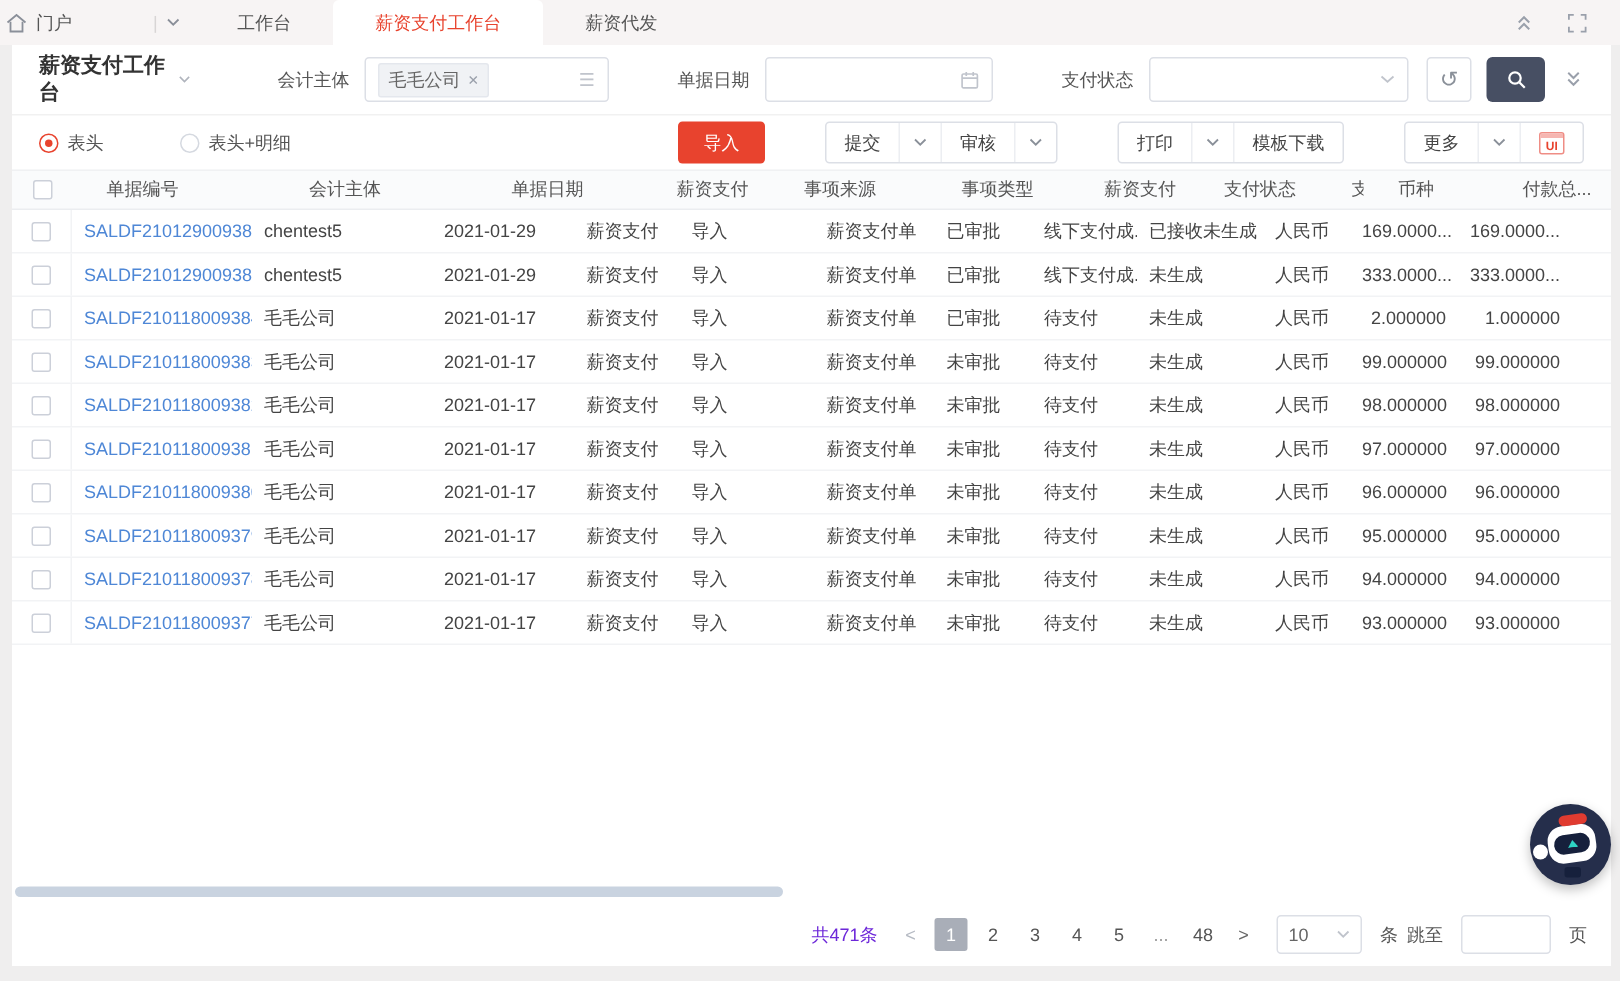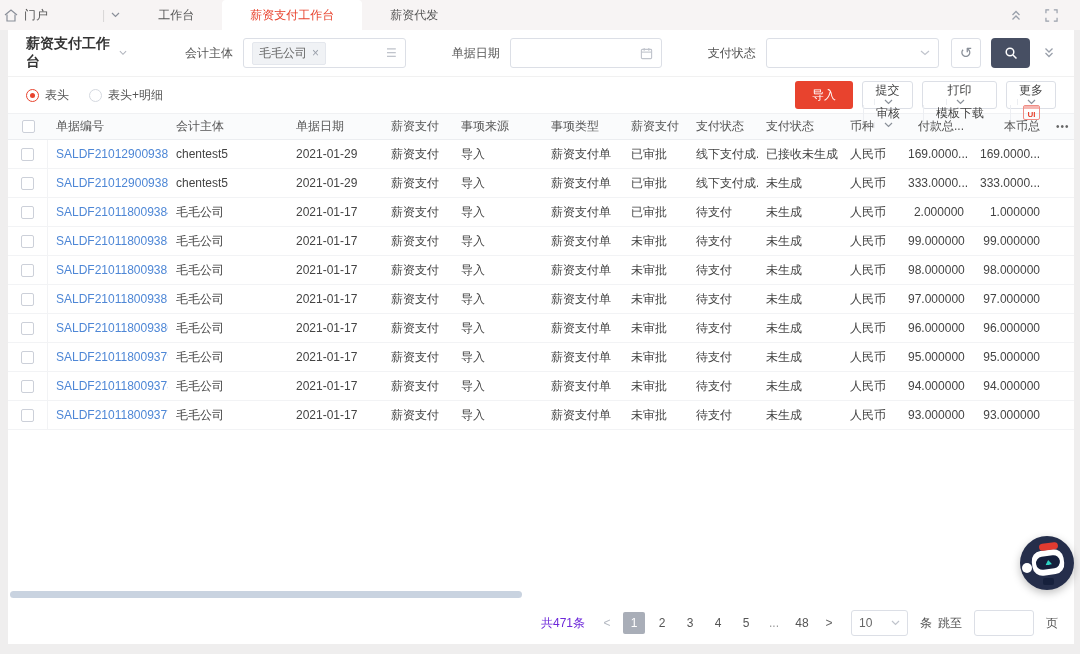--- a/index.html
+++ b/index.html
@@ -35,41 +35,41 @@
     color:#666; display:flex; align-items:center; gap:5px; font-size:12px; }
   .tag .x{ color:#9aa0ab; cursor:pointer; font-size:12px; line-height:1; }
   .box-icon{ margin-left:auto; color:#c0c4cc; display:grid; place-items:center; }
   .btn-reset{ width:32px; height:30px; border:1px solid #dcdfe6; border-radius:3px; background:#fff;
     display:grid; place-items:center; margin-left:12px; color:#8a9099; font-size:15px; cursor:pointer; }
   .btn-search{ width:42px; height:30px; background:#474f63; border:none; border-radius:4px;
     display:grid; place-items:center; margin-left:10px; cursor:pointer; }
   .dbl-chevron{ margin-left:12px; color:#9aa0ab; }
 
   
-  .toolbar-row{ height:36px; display:flex; align-items:center; padding:0 18px; }
+  .toolbar-row{ height:36px; display:flex; align-items:center; padding:0 18px;gap:31px; }
   .radio{ display:flex; align-items:center; gap:6px; margin-right:20px; color:#555; cursor:pointer; }
   .radio-dot{ width:13px; height:13px; border-radius:50%; border:1px solid #d5d9e0; background:#fff; position:relative; }
   .radio-dot.checked{ border-color:#e8432e; }
   .radio-dot.checked::after{ content:""; position:absolute; left:3px; top:3px; width:5px; height:5px;
     border-radius:50%; background:#e8432e; }
   .btn-red{ margin-left:auto; height:28px; background:#e8432e; color:#fff; border:none; border-radius:3px;
     padding:0 17px; font-size:12px; cursor:pointer; font-family:inherit; }
   .btn-group{ display:flex; align-items:center; height:28px; border:1px solid #dcdfe6; border-radius:3px;
-    margin-left:9px; background:#fff; color:#444;flex-direction:column; }
+    margin-left:9px; background:#fff; color:#444; }
   .seg{ display:flex; align-items:center; height:100%; padding:0 12px; cursor:pointer; white-space:nowrap; }
   .seg.caret-seg{ padding:0 9px; color:#8a9099; }
   .seg + .seg{ border-left:1px solid #ecee f2; border-left:1px solid #eceef2; }
   .ui-icon{ width:17px; height:15px; border:1px solid #ef8d85; border-radius:2px; position:relative; }
   .ui-icon::before{ content:""; position:absolute; left:0; top:0; right:0; height:3px; background:#f6b6b1; }
   .ui-icon::after{ content:"UI"; position:absolute; left:0; right:0; top:3px; text-align:center;
     font-size:8px; font-weight:bold; color:#e8432e; line-height:11px; }
 
   
   .grid{ display:grid; grid-template-columns:40px 120px 120px 95px 70px 90px 80px 65px 70px 1fr 58px 72px 76px 26px; }
-  .thead{ height:27px; align-items:center; background:#fafbfc; border-top:1px solid #f0f1f3; border-bottom:1px solid #ebedf0; color:#555; }
+  .thead{ height:27px; align-items:center; background:#fafbfc; border-top:1px solid #f0f1f3; border-bottom:1px solid #ebedf0; color:#555;gap:15px; }
   .cell{ padding:0 8px; white-space:nowrap; overflow:hidden; }
   .cell.num{ text-align:right; }
   .row{ height:29px; align-items:center; border-bottom:1px solid #f2f3f5; color:#444; }
   .cb-cell{ height:100%; display:grid; place-items:center; border-right:1px solid #f2f3f5; padding:0; }
   .thead .cb-cell{ border-right:none; }
   .checkbox{ width:13px; height:13px; border:1px solid #ccd0d9; border-radius:2px; background:#fff; cursor:pointer; }
   .cell.link{ color:#4e87d6; cursor:pointer; }
   .more-dots{ color:#666; font-size:10px; letter-spacing:1px; cursor:pointer; }
 
   

